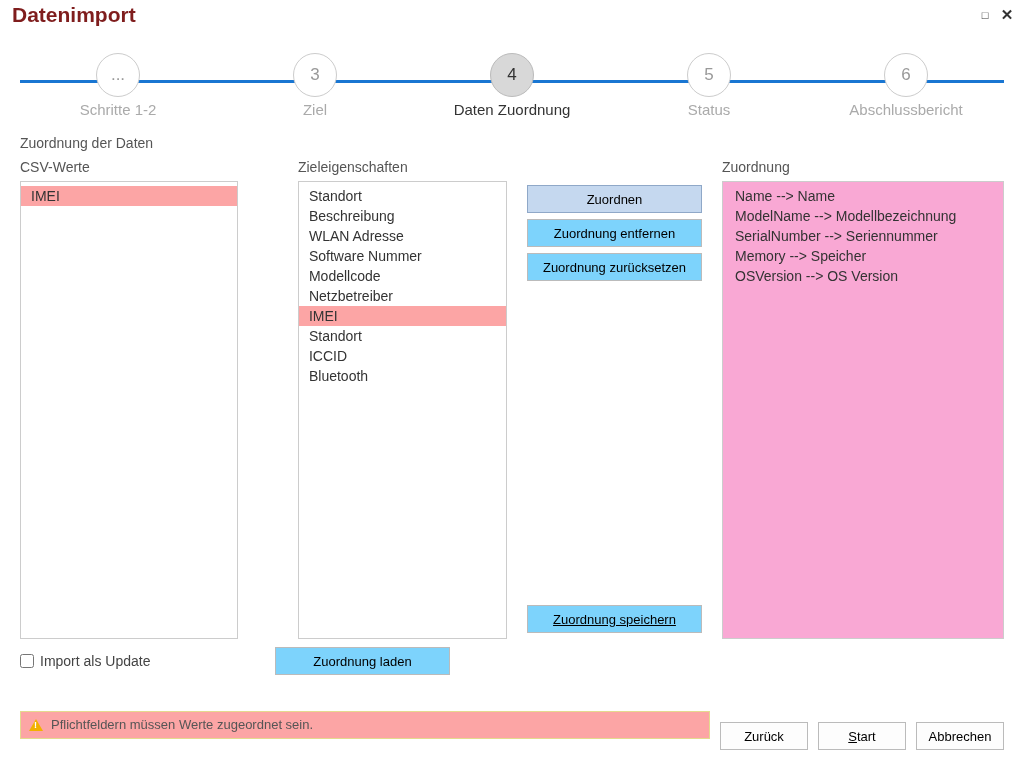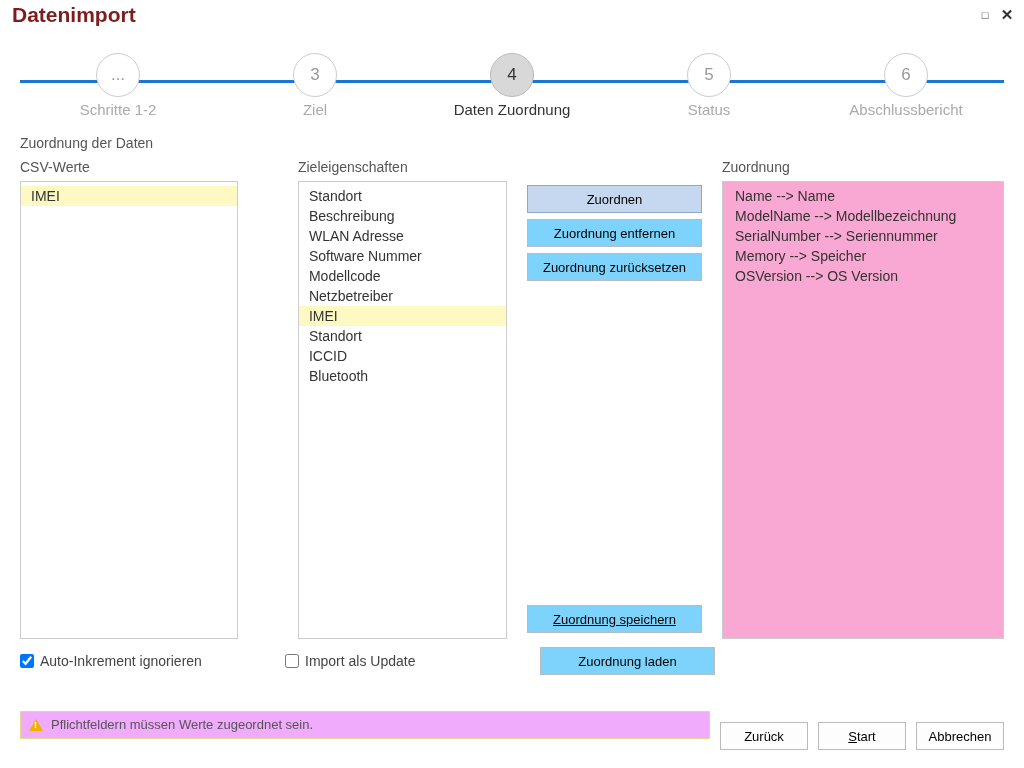--- a/index.html
+++ b/index.html
@@ -95,21 +95,21 @@
     background: #fff;
     overflow: auto;
     padding: 4px 0;
     font-size: 14px;
   }
   .list-item {
     padding: 2px 10px;
     cursor: default;
     white-space: nowrap;
   }
-  .list-item.selected { background: #fef9c3; }
+  .list-item.selected { background: #fca5a5; }
 
   .btn {
     display: block;
     width: 175px;
     height: 28px;
     margin-bottom: 6px;
     border: 1px solid #bbb;
     background: #7dd3fc;
     font-size: 13px;
     cursor: pointer;
@@ -149,21 +149,21 @@
     position: absolute;
     left: 20px; right: 20px; bottom: 18px;
     display: flex;
     align-items: center;
     gap: 10px;
   }
   .msgbar {
     flex: 1;
     height: 28px;
     border: 1px solid #e4da8e;
-    background: #f0abfc;
+    background: #fca5a5;
     display: flex;
     align-items: center;
     padding: 0 8px;
     gap: 8px;
     font-size: 13px;
     color: #555;
     text-align: center;
   }
   .warn-icon {
     width: 0; height: 0;
@@ -277,26 +277,20 @@
       <div class="map-row">ModelName --&gt; Modellbezeichnung</div>
       <div class="map-row">SerialNumber --&gt; Seriennummer</div>
       <div class="map-row">Memory --&gt; Speicher</div>
       <div class="map-row">OSVersion --&gt; OS Version</div>
       <div style="width: 280px; height:1px;"></div>
     </div>
   </div>
 </div>
 
 <div class="below-cols">
-  <div class="bw-csv">
-    <label class="cb-wrap">
-      <input type="checkbox" checked="" style="">
-      <span>Auto-Inkrement ignorieren</span>
-    </label>
-  </div>
   <div class="bw-target">
     <label class="cb-wrap">
       <input type="checkbox" style="">
       <span>Import als Update</span>
     </label>
   </div>
   <div class="bw-btns">
     <button class="btn" style="margin-bottom:0">Zuordnung laden</button>
   </div>
   <div class="bw-map"></div>

